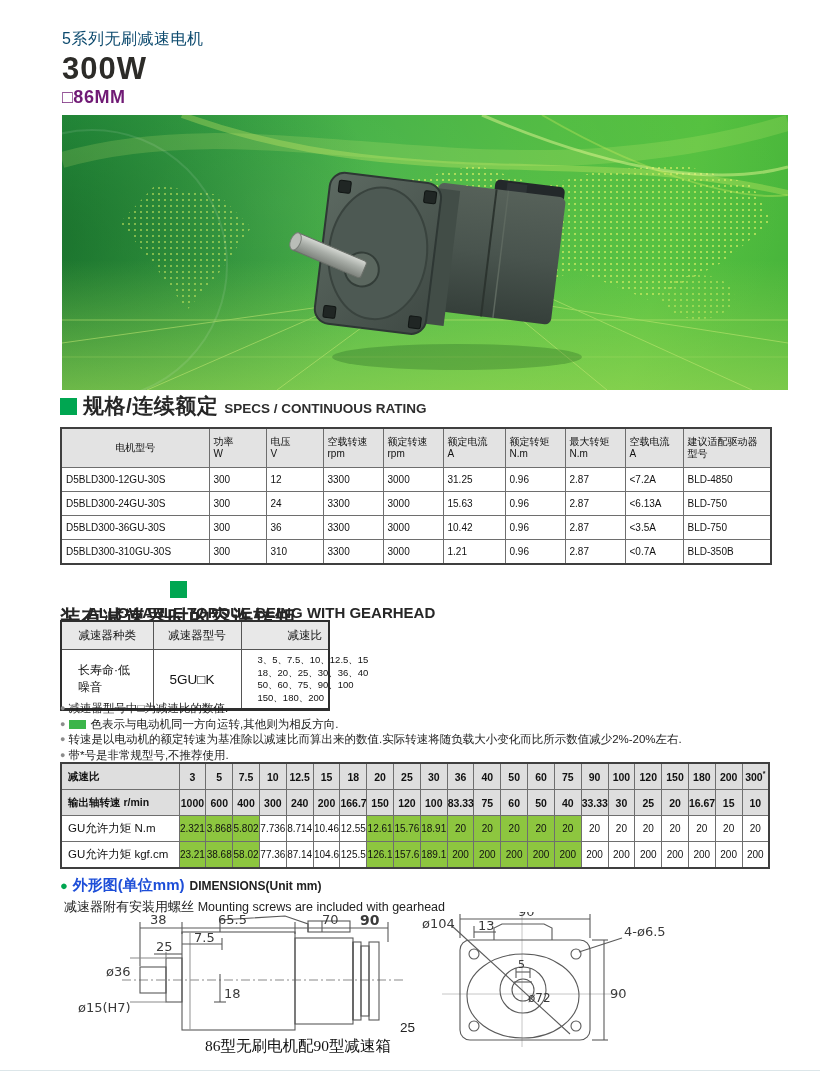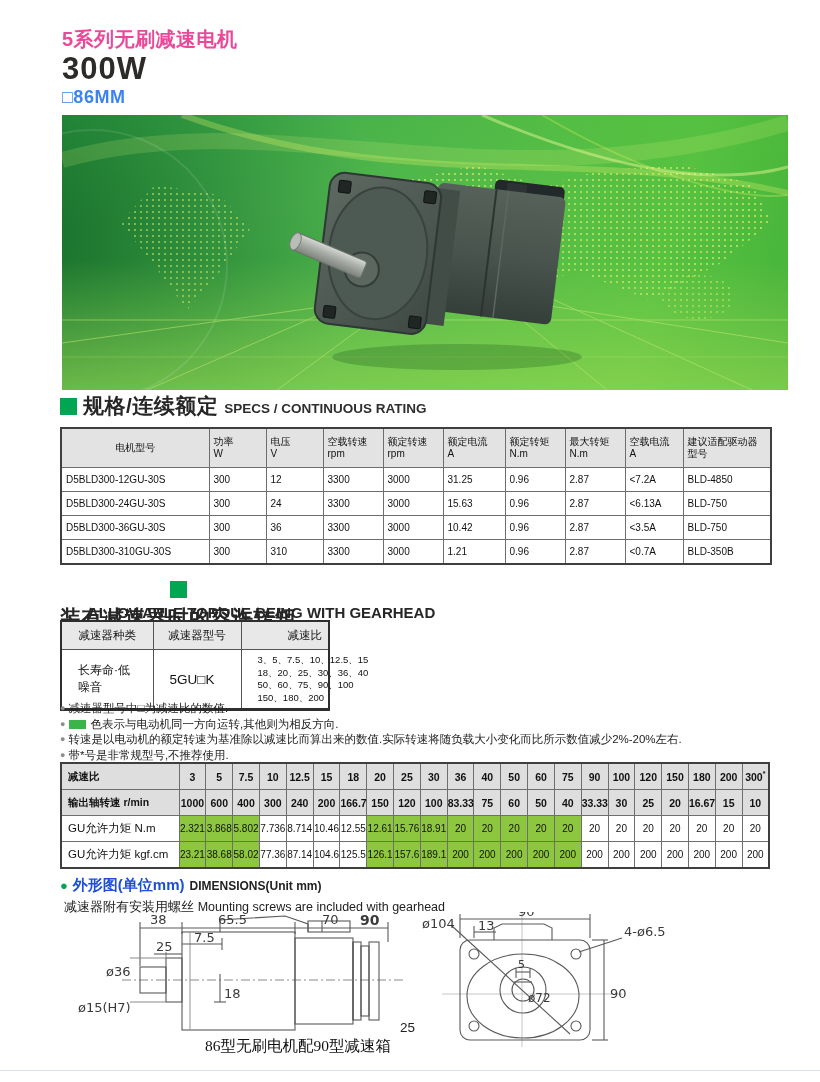--- a/index.html
+++ b/index.html
@@ -3,23 +3,23 @@
 <meta charset="utf-8">
 <style>
   html,body{margin:0;padding:0;}
   body{
     width:820px;height:1082px;position:relative;overflow:hidden;
     background:#ffffff;color:#1c1c1c;
     font-family:"Liberation Sans","DejaVu Sans",sans-serif;
   }
   
   .doc-header{position:absolute;left:62px;top:26px;}
-  .series-title{color:#ec4899;font-size:20px;font-weight:bold;letter-spacing:.5px;line-height:26px;}
+  .series-title{color:#0c4a6e;font-size:16px;font-weight:normal;letter-spacing:.5px;line-height:26px;}
   .power-title{color:#2c2b28;font-size:31px;font-weight:bold;line-height:34px;letter-spacing:1px;}
-  .frame-title{color:#3b82f6;font-size:18px;font-weight:bold;line-height:22px;letter-spacing:.5px;}
+  .frame-title{color:#701a75;font-size:18px;font-weight:bold;line-height:22px;letter-spacing:.5px;}
   
   .banner{
     position:absolute;left:62px;top:115px;width:726px;height:275px;overflow:hidden;
     background:
       radial-gradient(600px 420px at -6% 45%, rgba(8,74,24,.55), rgba(8,74,24,0) 62%),
       radial-gradient(900px 520px at 30% 32%, rgba(255,255,255,.10), rgba(255,255,255,0) 60%),
       linear-gradient(106deg,#1f9538 0%,#2da23a 20%,#3fb03c 42%,#4cba3c 62%,#53c03d 80%,#44b23a 100%);
   }
   .banner .bottom-glow{
     position:absolute;left:0;bottom:0;width:100%;height:130px;

